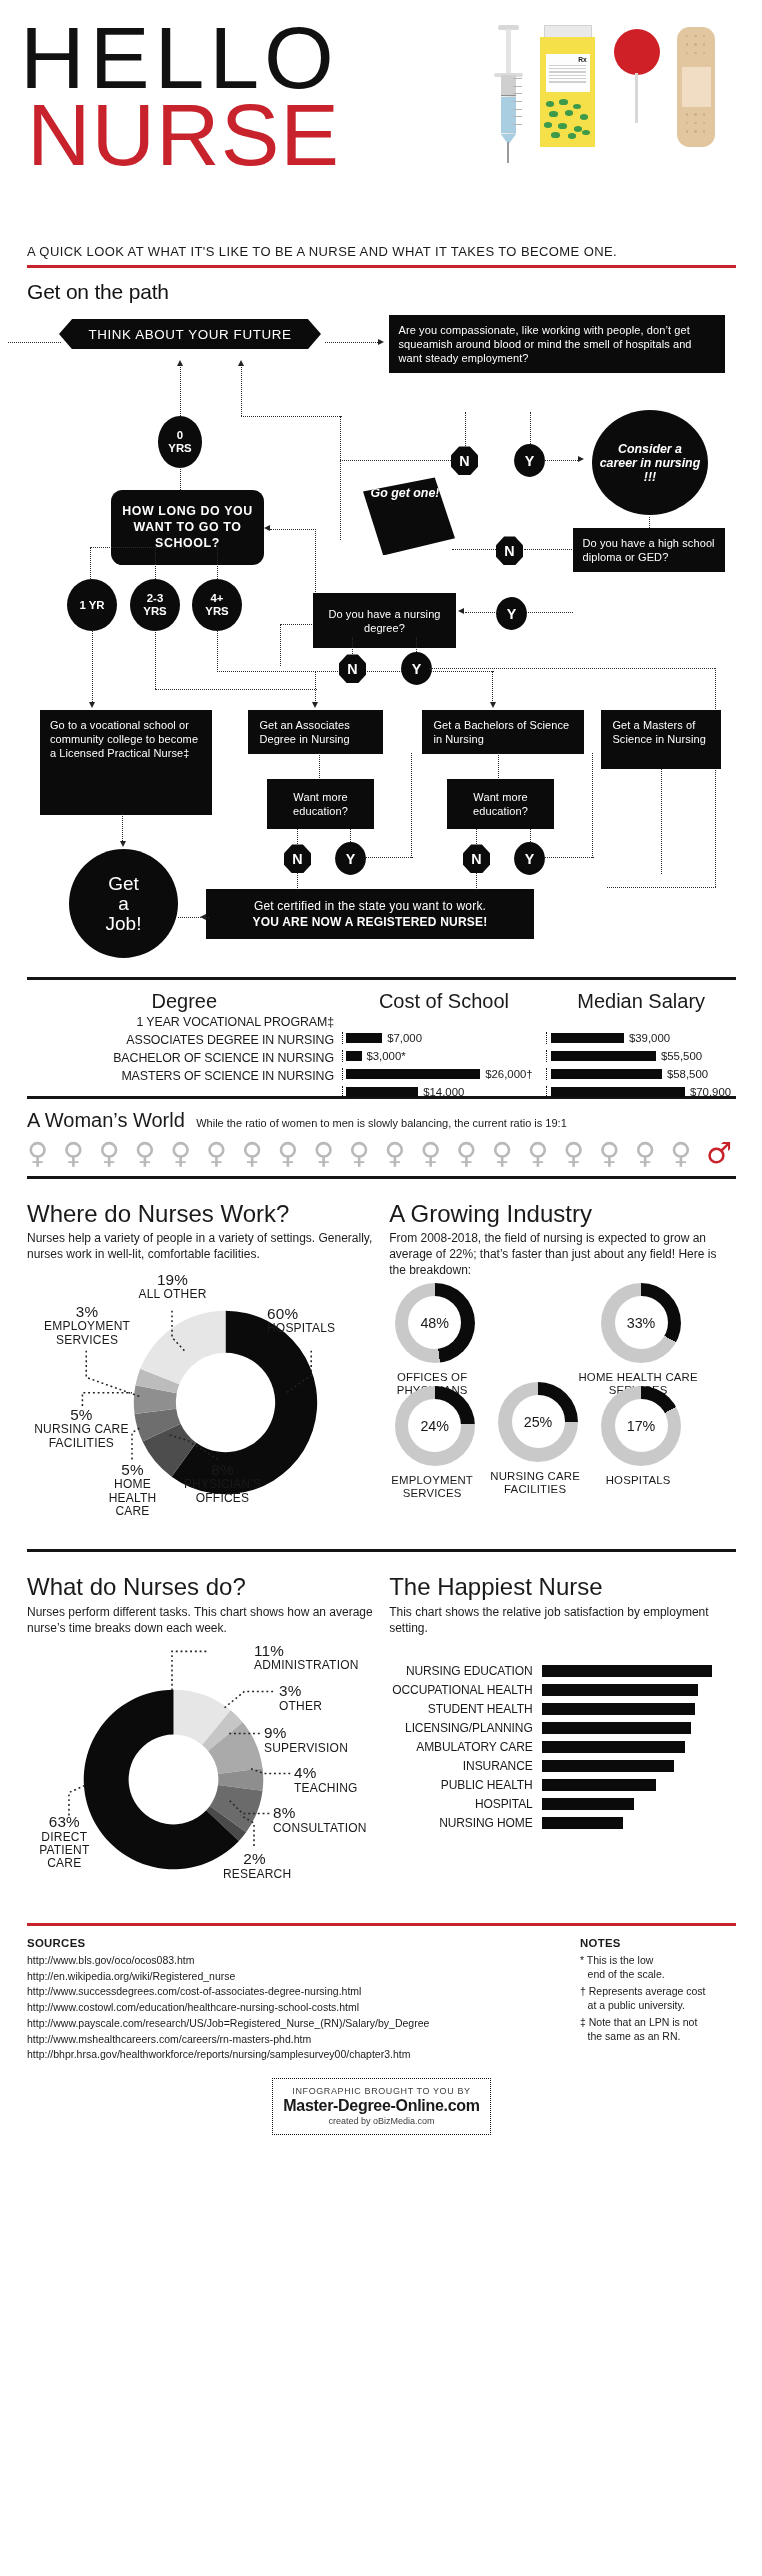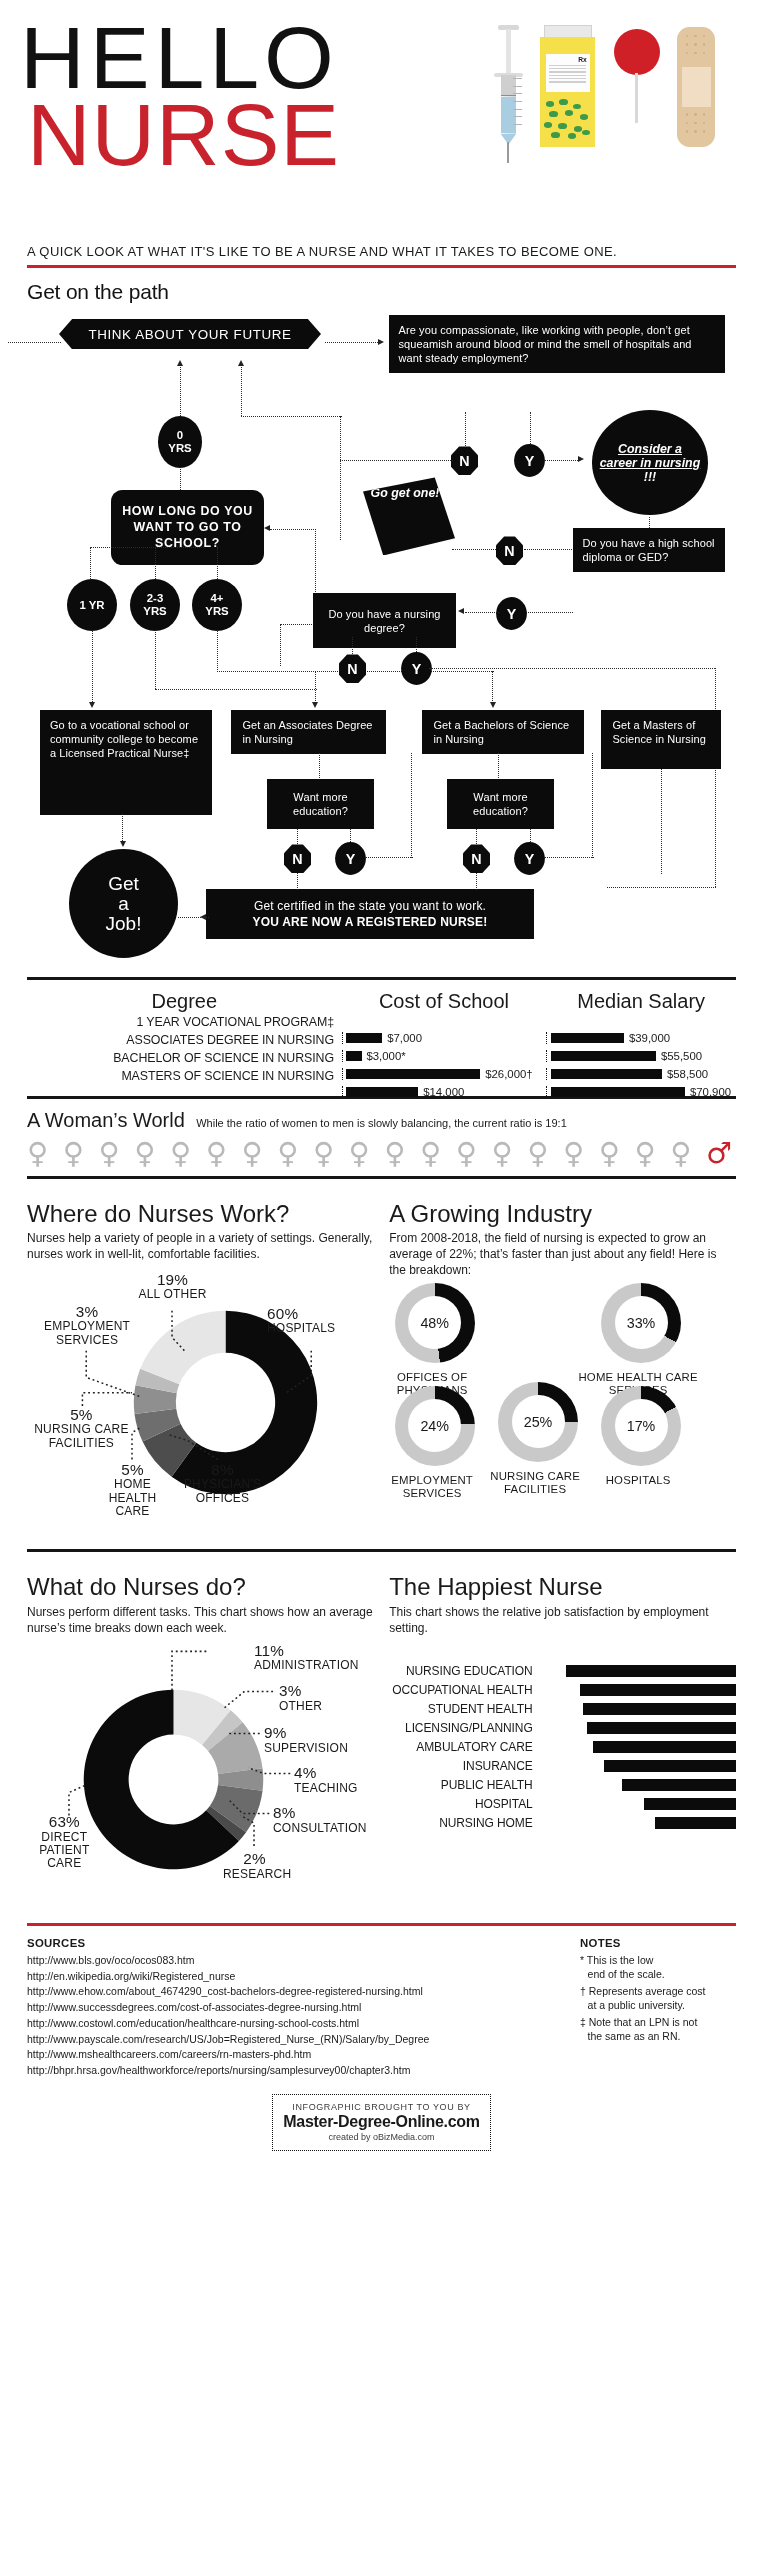--- a/index.html
+++ b/index.html
@@ -154,21 +154,21 @@
   .lbl { position:absolute; font-size:12px; line-height:1.12; letter-spacing:0.2px; }
   .lbl .pct { font-size:15.3px; font-weight:400; display:block; }
 
   .minidonut { position:absolute; width:80px; height:80px; }
   .minidonut .ring { width:80px;height:80px;border-radius:50%; }
   .minidonut .hole { position:absolute; left:13.4px; top:13.4px; width:53px;height:53px;border-radius:50%;background:#fff;
     display:flex;align-items:center;justify-content:center;font-size:14.3px; }
   .mini-cap { position:absolute; width:124px; text-align:center; font-size:11.4px; line-height:1.15; letter-spacing:0.2px; }
 
   
-  .hn-row { display:flex; align-items:center; height:19px;justify-content:space-between; }
+  .hn-row { display:flex; align-items:center; height:19px; }
   .hn-label { width:153px; text-align:right; font-size:12px; padding-right:9.5px; letter-spacing:-0.1px; }
   .hn-bar { height:12.4px; background:#0b0b0b; }
 
   
   .foot { display:flex; padding-top:11.4px; }
   .foot-l { width: 553px; }
   .foot-r { width: 156px; }
   .foot h3 { font-size:11.4px; font-weight:700; letter-spacing:0.3px; margin-bottom:3.8px; }
   .foot p { font-size:10.5px; line-height:1.5; }
   .note-line { font-size:10.5px; line-height:1.38; margin-bottom:1.9px; }
@@ -302,21 +302,21 @@
 
     <div class="dl v" style="left:438px; top:103px; height:36px;"></div>
     <div class="dl v" style="left:503px; top:103px; height:36px;"></div>
     <div class="yn n" style="left:424px; top:137px;">N</div>
     <div class="yn y" style="left:489px; top:137px;">Y</div>
     <div class="dl h" style="left:313px; top:151px; width:113px;"></div>
     <div class="dl h" style="left:517px; top:151px; width:36px;"></div>
     <div class="arrow right" style="left:551px; top:147px;"></div>
 
     <div class="ellipse" style="left:565px; top:101px; width:116px; height:105px; flex-direction:column; font-style:italic; font-weight:700; font-size:12.4px;">
-      <span style="padding:0 7.6px;text-decoration:underline;">Consider a career in nursing</span>
+      <span style="padding:0 7.6px;">Consider a career in nursing</span>
       <span>!!!</span>
     </div>
     <div class="dl v" style="left:622px; top:208px; height:27px;"></div>
     <div class="arrow down" style="left:619px; top:233px;"></div>
 
     <div class="node rounded" style="left:84px; top:181px; width:153px; padding:13.4px 9.5px;">HOW LONG DO YOU WANT TO GO TO SCHOOL?</div>
     <div class="arrow left" style="left:237px; top:216px;"></div>
     <div class="dl h" style="left:243px; top:220px; width:46px;"></div>
     <div class="dl v" style="left:288px; top:220px; height:95px;"></div>
     <div class="dl h" style="left:253px; top:315px; width:38px;"></div>
@@ -368,21 +368,21 @@
     <div class="arrow down" style="left:463px; top:393px;"></div>
 
     <div class="dl v" style="left:325px; top:328px; height:19px;"></div>
     <div class="dl v" style="left:389px; top:328px; height:19px;"></div>
     <div class="yn n" style="left:312px; top:345px;">N</div>
     <div class="yn y" style="left:376px; top:345px;">Y</div>
     <div class="dl h" style="left:402px; top:359px; width:286px;"></div>
     <div class="dl v" style="left:688px; top:359px; height:219px;"></div>
 
     <div class="node" style="left:13.4px; top:401px; width:172px; height:105px;">Go to a vocational school or community college to become a Licensed Practical Nurse‡</div>
-    <div class="node" style="left:204px; top:401px; width:155px; height:44px; padding:7.6px 11.4px;">Get an Associates Degree in Nursing</div>
+    <div class="node" style="left:221px; top:401px; width:135px; height:44px; padding:7.6px 11.4px;">Get an Associates Degree in Nursing</div>
     <div class="node" style="left:395px; top:401px; width:162px; height:44px; padding:7.6px 11.4px;">Get a Bachelors of Science in Nursing</div>
     <div class="node" style="left:574px; top:401px; width:120px; height:59px; padding:7.6px 11.4px;">Get a Masters of Science in Nursing</div>
 
     <div class="dl v" style="left:292px; top:444px; height:27px;"></div>
     <div class="node" style="left:240px; top:470px; width:107px; height:50px; text-align:center; padding:10.5px 7.6px;">Want more education?</div>
     <div class="dl v" style="left:471px; top:444px; height:27px;"></div>
     <div class="node" style="left:420px; top:470px; width:107px; height:50px; text-align:center; padding:10.5px 7.6px;">Want more education?</div>
 
     <div class="dl v" style="left:270px; top:520px; height:17px;"></div>
     <div class="dl v" style="left:323px; top:520px; height:17px;"></div>
@@ -701,21 +701,20 @@
   </div>
 
   <div class="rule-red" style="margin-top:13.4px;"></div>
 
   <div class="foot">
     <div class="foot-l">
       <h3>SOURCES</h3>
       <div id="src-list">
           <p>http://www.bls.gov/oco/ocos083.htm</p>
           <p>http://en.wikipedia.org/wiki/Registered_nurse</p>
-          <p>http://www.ehow.com/about_4674290_cost-bachelors-degree-registered-nursing.html</p>
           <p>http://www.successdegrees.com/cost-of-associates-degree-nursing.html</p>
           <p>http://www.costowl.com/education/healthcare-nursing-school-costs.html</p>
           <p>http://www.payscale.com/research/US/Job=Registered_Nurse_(RN)/Salary/by_Degree</p>
           <p>http://www.mshealthcareers.com/careers/rn-masters-phd.htm</p>
           <p>http://bhpr.hrsa.gov/healthworkforce/reports/nursing/samplesurvey00/chapter3.htm</p>
         </div>
     </div>
     <div class="foot-r">
       <h3>NOTES</h3>
       <div id="note-list">

